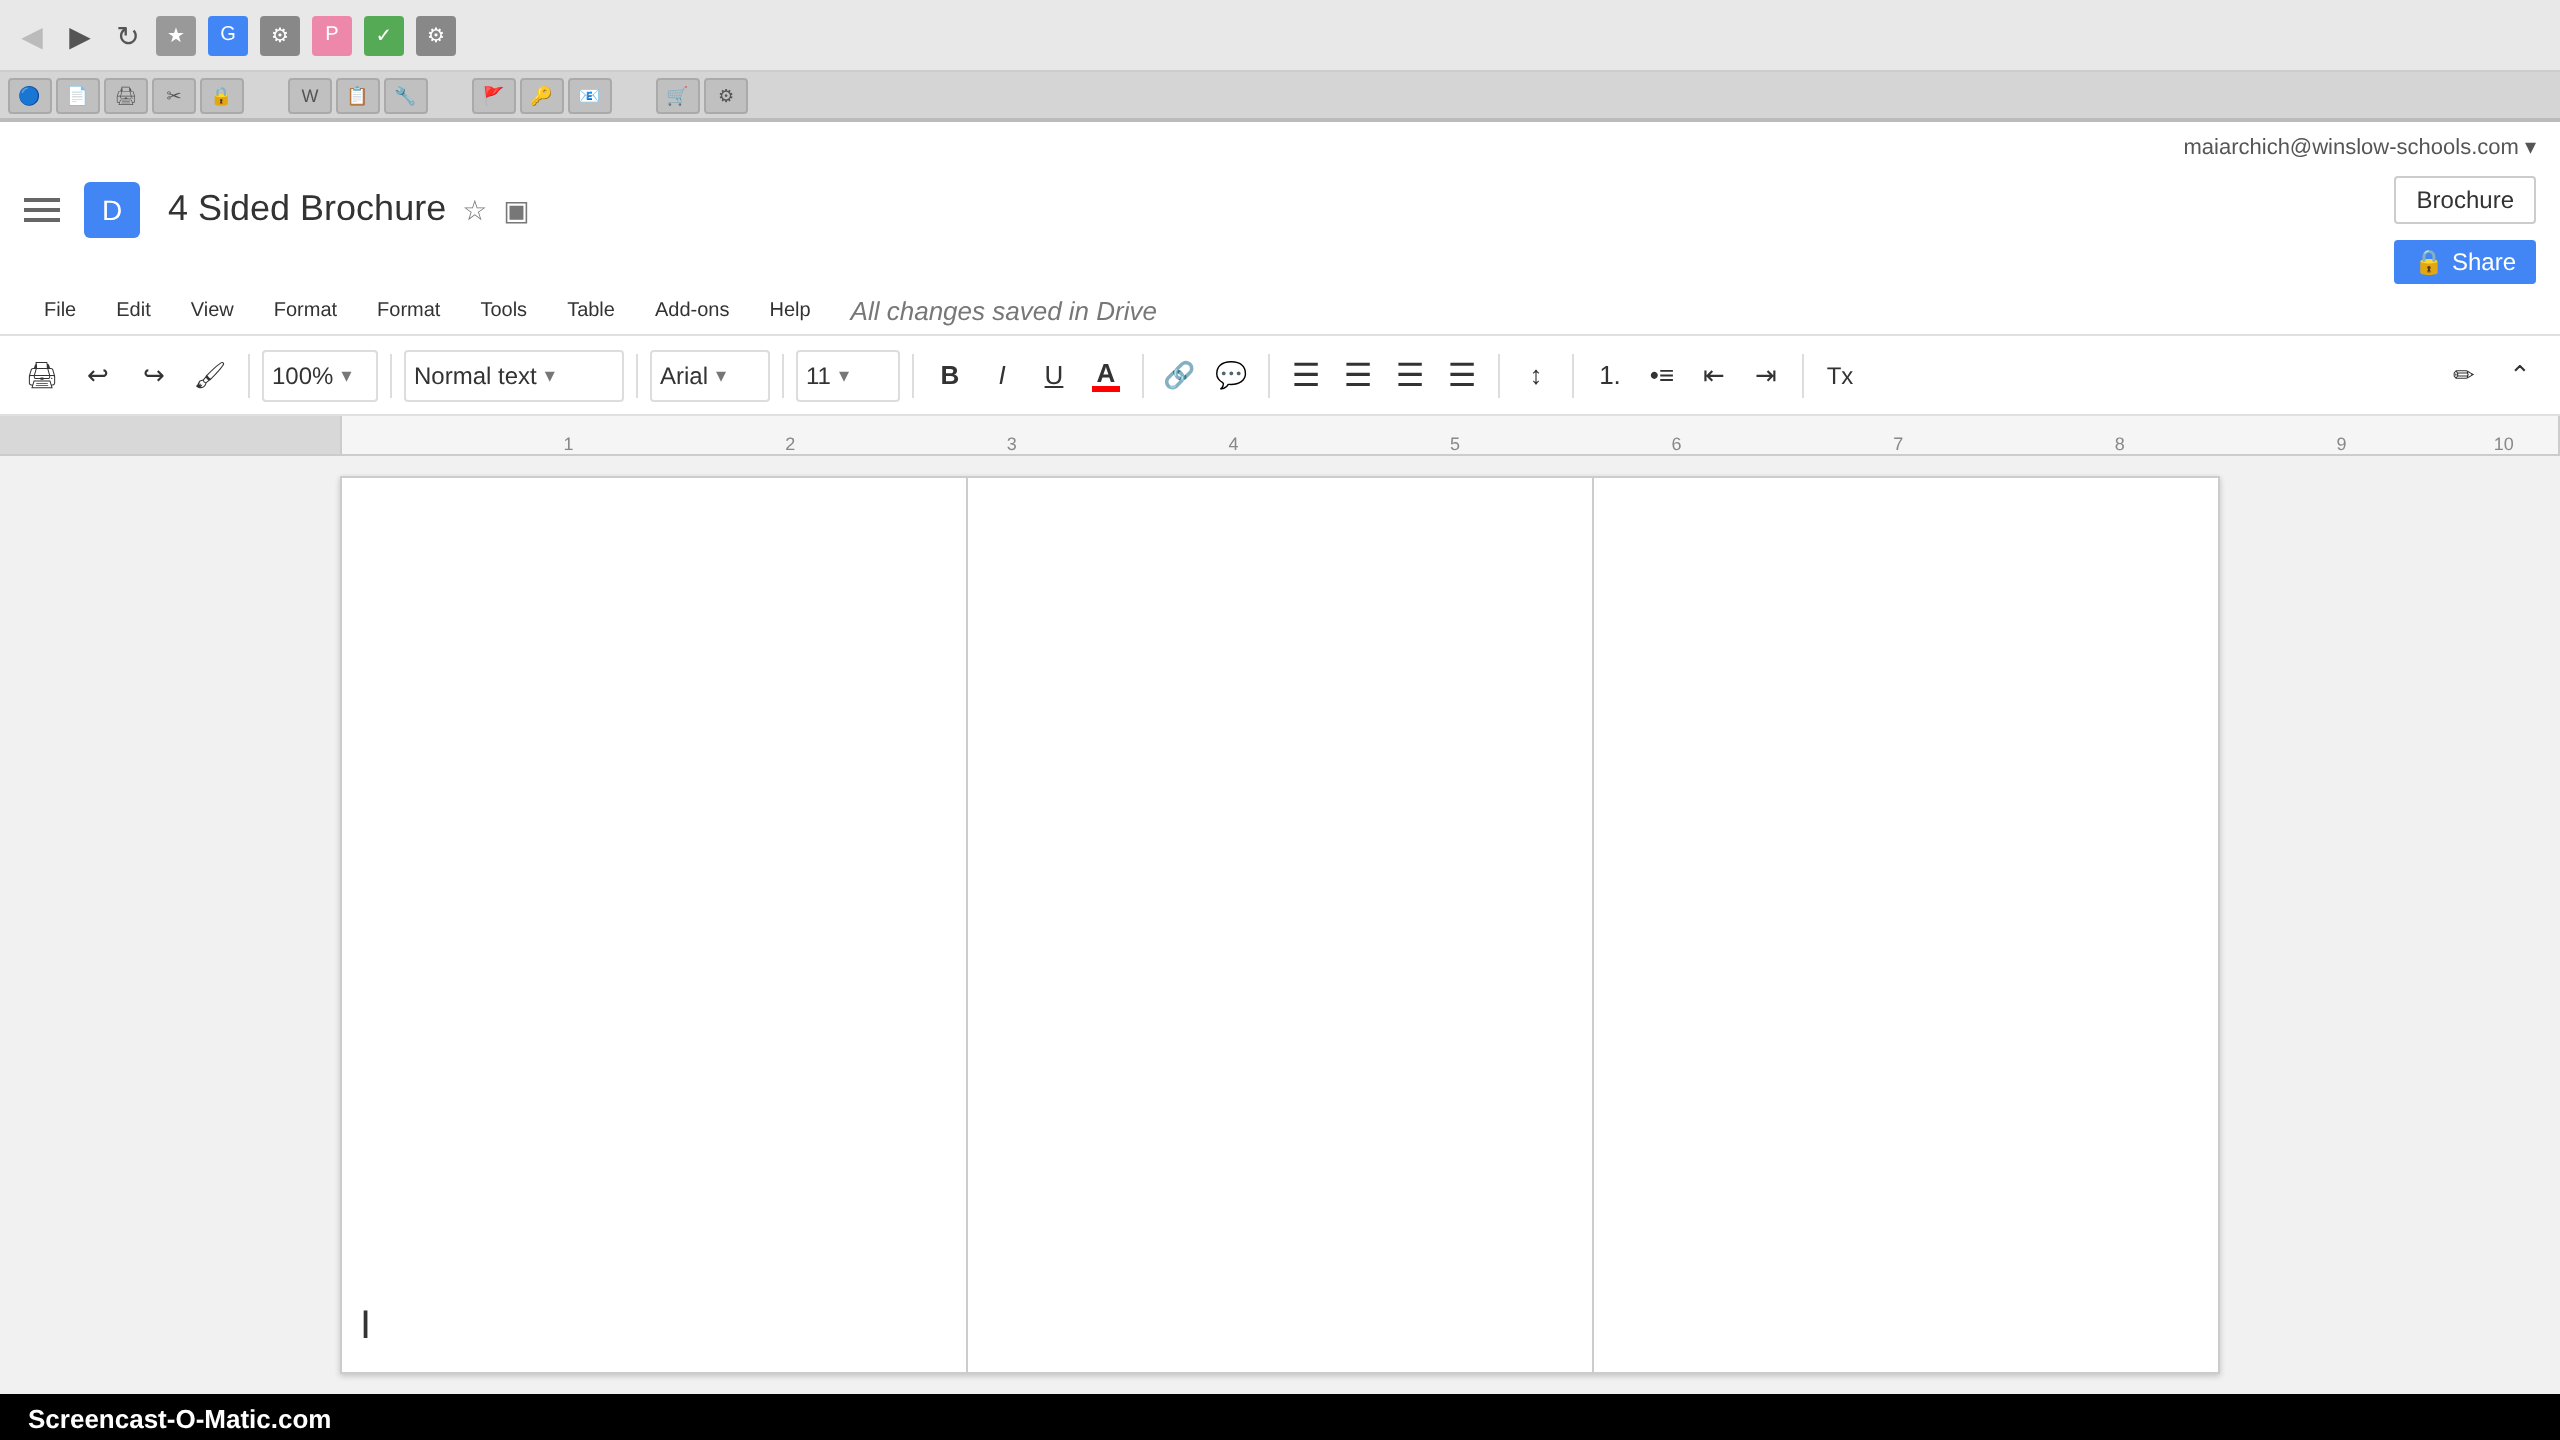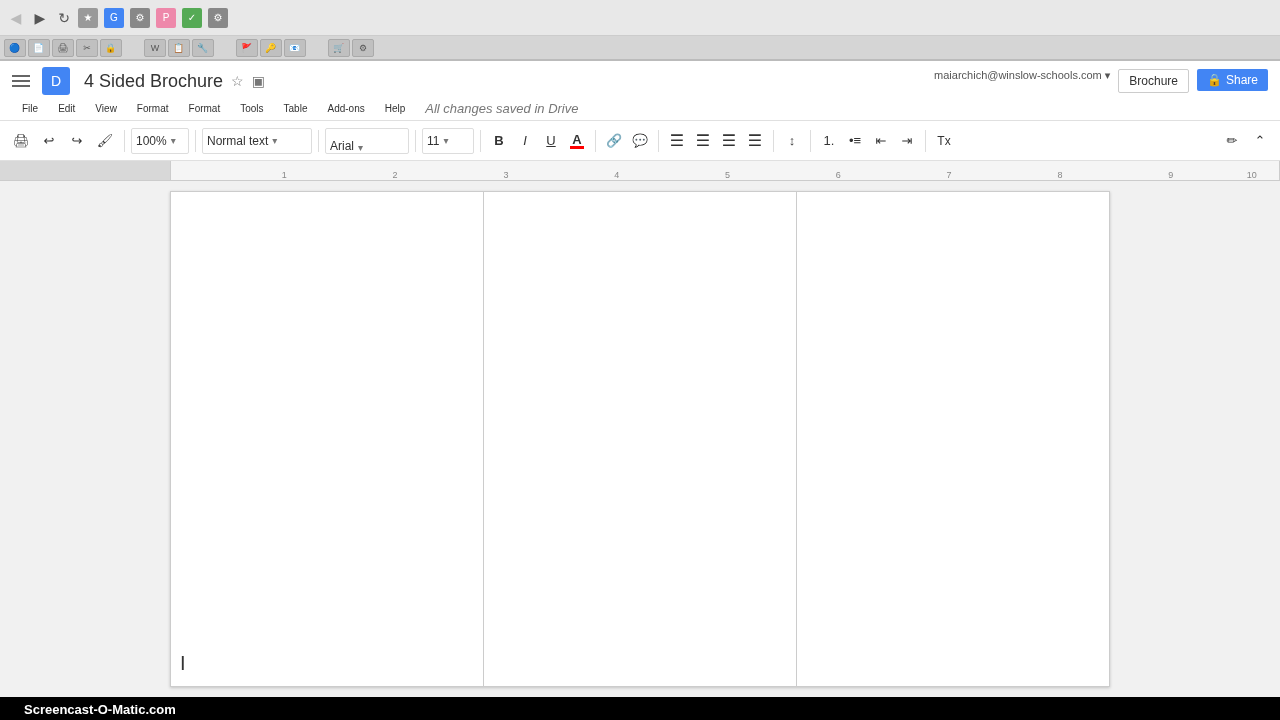--- a/index.html
+++ b/index.html
@@ -20,59 +20,59 @@
 
     
     .app { background: white; height: calc(720px - 36px - 24px - 24px); display: flex; flex-direction: column; }
 
     
     .app-header { background: white; border-bottom: 1px solid #e0e0e0; padding: 0 12px; }
     .doc-title-row { display: flex; align-items: center; padding: 6px 0 2px 0; gap: 8px; }
     .doc-title { font-size: 18px; color: #333; font-weight: normal; }
     .star-icon { color: #777; font-size: 14px; cursor: pointer; }
     .folder-icon { color: #777; font-size: 14px; cursor: pointer; }
-    .header-right { margin-left: auto; display: flex; align-items: flex-start; gap: 8px; }
+    .header-right { margin-left: auto; display: flex; align-items: flex-end; gap: 8px; flex-direction: column; }
     .user-email { font-size: 11px; color: #555; }
     .comments-btn { background: white; border: 1px solid #ccc; border-radius: 2px; padding: 4px 10px; font-size: 12px; color: #333; cursor: pointer; display: flex; align-items: center; gap: 4px; }
     .share-btn { background: #4285f4; border: none; border-radius: 2px; padding: 4px 10px; font-size: 12px; color: white; cursor: pointer; display: flex; align-items: center; gap: 4px; }
 
     
     .menu-bar { display: flex; align-items: center; gap: 0; padding: 2px 0; }
     .menu-item { padding: 4px 10px; font-size: 10px; color: #333; cursor: pointer; border-radius: 2px; }
     .save-status { font-size: 13px; color: #777; margin-left: 10px; font-style: italic; }
 
     
     .toolbar { display: flex; align-items: center; padding: 4px 8px; border-bottom: 1px solid #e0e0e0; gap: 2px; background: white; flex-wrap: nowrap; height: 40px; }
     .tb-btn { width: 26px; height: 26px; display: flex; align-items: center; justify-content: center; cursor: pointer; border-radius: 2px; font-size: 13px; color: #333; border: none; background: none; }
     .tb-separator { width: 1px; height: 22px; background: #ddd; margin: 0 4px; }
     .tb-select { height: 26px; border: 1px solid #ddd; border-radius: 2px; background: white; font-size: 12px; padding: 0 4px; cursor: pointer; color: #333; display: flex; align-items: center; gap: 4px; }
     .tb-dropdown-arrow { font-size: 10px; color: #777; }
     .zoom-select { width: 58px; }
     .style-select { width: 110px; }
-    .font-select { width: 84px; align-items: flex-end; }
+    .font-select { width: 60px; }
     .size-select { width: 52px; }
     .tb-icon-btn { min-width: 24px; height: 26px; display: flex; align-items: center; justify-content: center; cursor: pointer; border-radius: 2px; font-size: 13px; color: #333; border: none; background: none; padding: 0 2px; }
 
     
     .doc-area { flex: 1; background: #f1f1f1; overflow: auto; display: flex; flex-direction: column; align-items: center; }
 
     
     .ruler { width: 100%; height: 20px; background: #e8e8e8; border-bottom: 1px solid #ccc; display: flex; align-items: center; padding: 0 0; position: relative; }
 
     
     .page-wrapper { padding: 10px 0; display: flex; justify-content: center; flex: 1; }
     .page { width: 940px; min-height: 400px; background: white; box-shadow: 0 1px 3px rgba(0,0,0,0.2); position: relative; margin: 0; }
 
     
     .doc-columns { width: 100%; height: 100%; display: flex; border: 1px solid #ccc; }
     .doc-col { flex: 1; border-right: 1px solid #ccc; min-height: 380px; }
     .doc-col:last-child { border-right: none; }
 
     
-    .screencast-bar { height: 24px; background: black; display: flex; align-items: center; padding: 0 24px; }
+    .screencast-bar { height: 24px; background: black; display: flex; align-items: center; padding: 0 14px; }
     .screencast-text { color: white; font-size: 13px; font-weight: bold; }
 
     
     .tb-bold { font-weight: bold; }
     .tb-italic { font-style: italic; }
     .tb-underline { text-decoration: underline; }
   </style>
 </head>
 <body>
 

